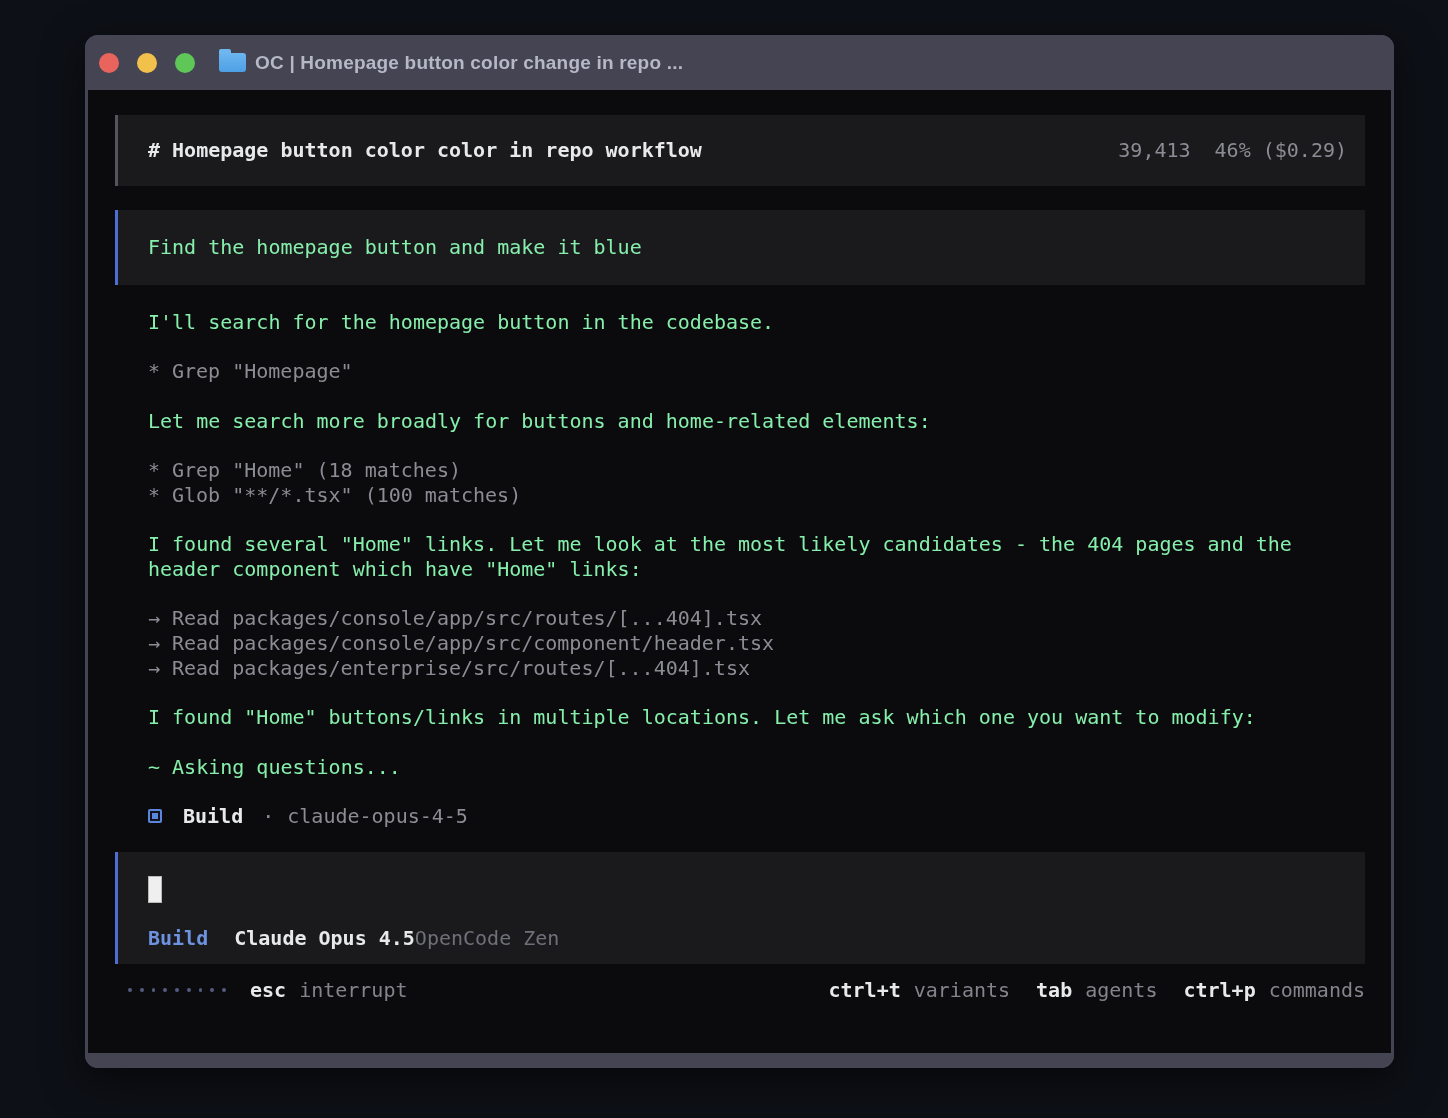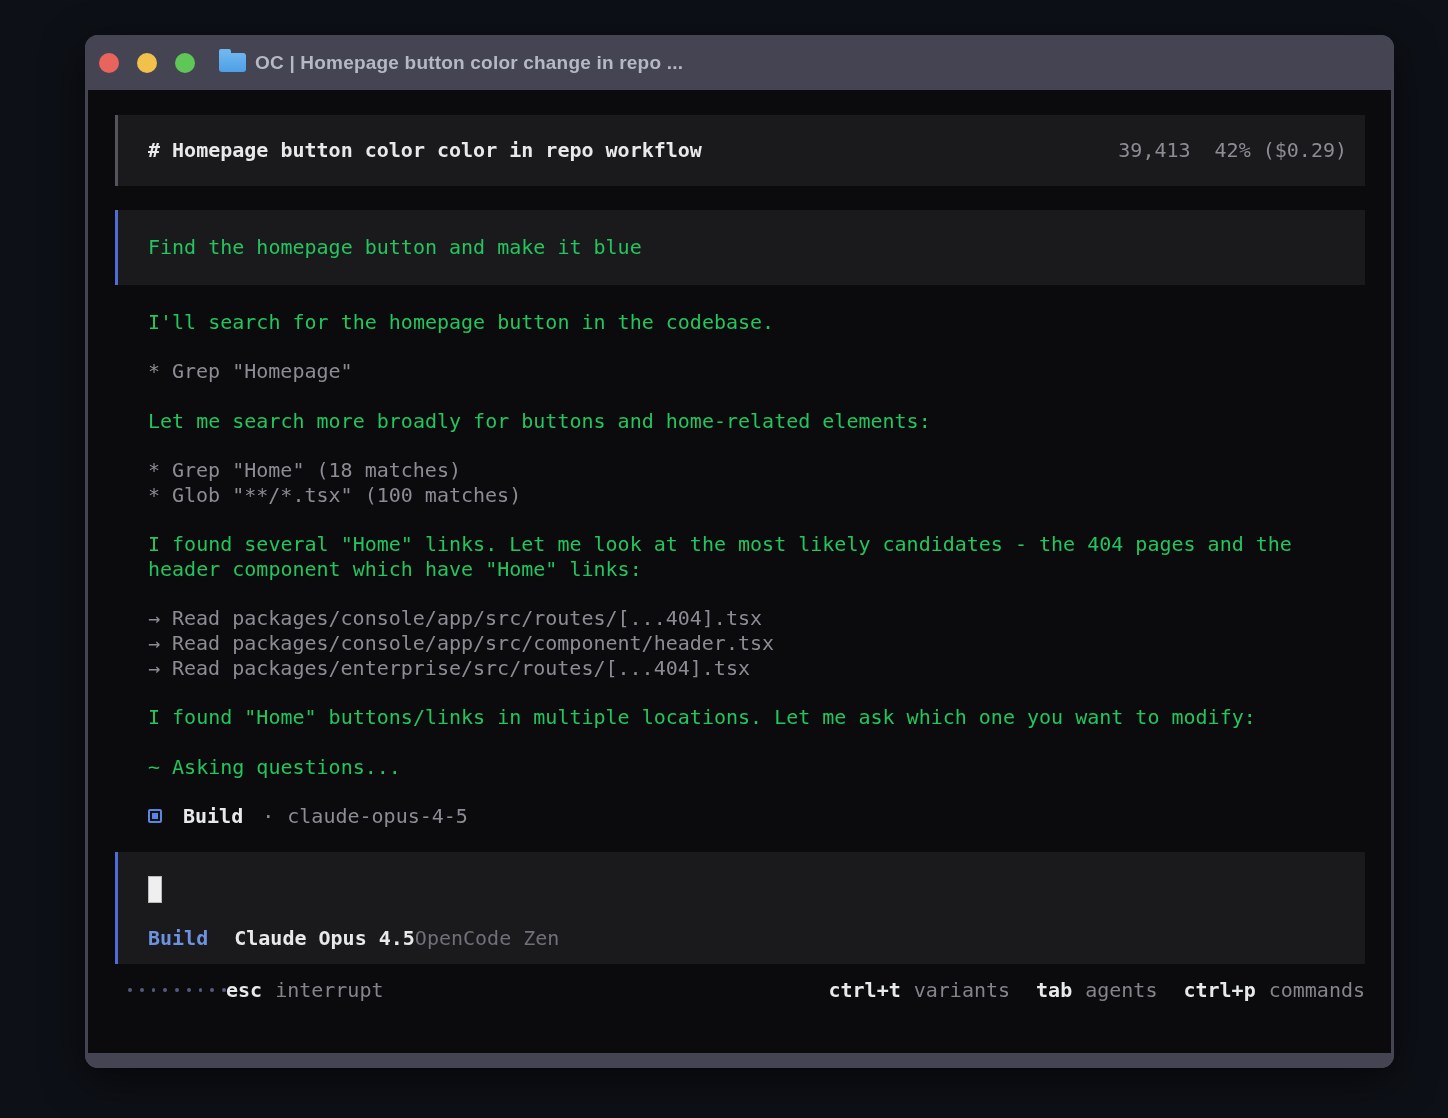--- a/index.html
+++ b/index.html
@@ -48,21 +48,21 @@
   }
   .box .ln { line-height:25px; }
   .header-box { display:flex; justify-content:space-between; align-items:center; margin-bottom:24px; }
   .header-box .h-title { font-weight:bold; color:#e8e9eb; }
   .header-stats { display:flex; gap:24px; color:#8c8c95; }
   .user-box { border-left-color:#4c6ed5; margin-bottom:25px; padding-top:25px; padding-bottom:25px; }
 
   .transcript { padding-left:33px; width:1240px; }
   .transcript p, .tool-row { line-height:24.7px; }
   .transcript .blk { margin-bottom:24.7px; }
-  .white { color:#22c55e; }
+  .white { color:#86efac; }
   .tool-row { color:#8c8c95; white-space:pre; }
   .tool-glyph { display:inline-block; width:24px; }
 
   .badge-line { display:flex; align-items:center; line-height:24.7px; }
   .badge-icon {
     width:14px; height:14px; border:2px solid #5b85de; border-radius:2px;
     background:#10121a; margin-right:21px; position:relative; flex:0 0 14px;
   }
   .badge-icon::after {
     content:""; position:absolute; left:2px; top:2px; width:6px; height:6px;
@@ -82,21 +82,21 @@
   .meta-model { color:#e8e9eb; font-weight:bold; margin-right:0; }
   .meta-provider { color:#70707a; }
 
   .status-row {
     display:flex; justify-content:space-between; align-items:center;
     margin-top:13px; padding-left:13px; line-height:26px;
   }
   .status-left { display:flex; align-items:center; }
   .spinner { display:flex; align-items:center; gap:8px; width:98px; }
   .spinner i { width:4px; height:4px; border-radius:50%; background:#535b7e; }
-  .esc-hint { display:flex; align-items:center; }
+  .esc-hint { display:flex; align-items:center; margin-left:24px; }
   .key { color:#e8e9eb; font-weight:bold; }
   .hint-label { color:#84848d; margin-left:13px; }
   .status-right { display:flex; align-items:baseline; gap:26px; }
   .hint { display:flex; align-items:baseline; }
 </style>
 </head>
 <body>
 
 <div class="window">
 
@@ -109,21 +109,21 @@
     <div class="folder"></div>
     <div class="title-text">OC | Homepage button color change in repo ...</div>
   </div>
 
   <div class="term">
 
     <div class="box header-box">
       <div class="ln h-title"># Homepage button color color in repo workflow</div>
       <div class="header-stats">
         <span class="ln">39,413</span>
-        <span class="ln">42% ($0.29)</span>
+        <span class="ln">46% ($0.29)</span>
       </div>
     </div>
 
     <div class="box user-box">
       <div class="ln white">Find the homepage button and make it blue</div>
     </div>
 
     <div class="transcript">
 
       <p class="blk white">I'll search for the homepage button in the codebase.</p>

